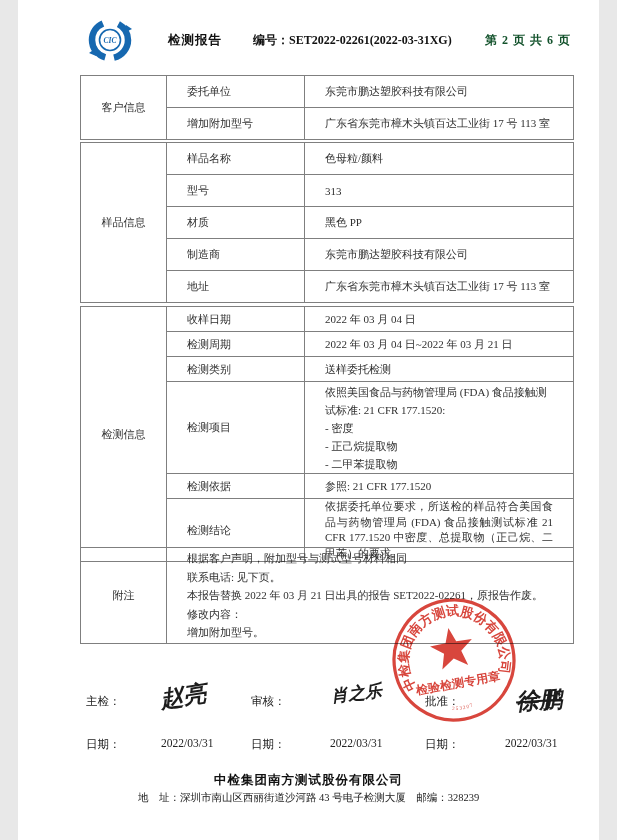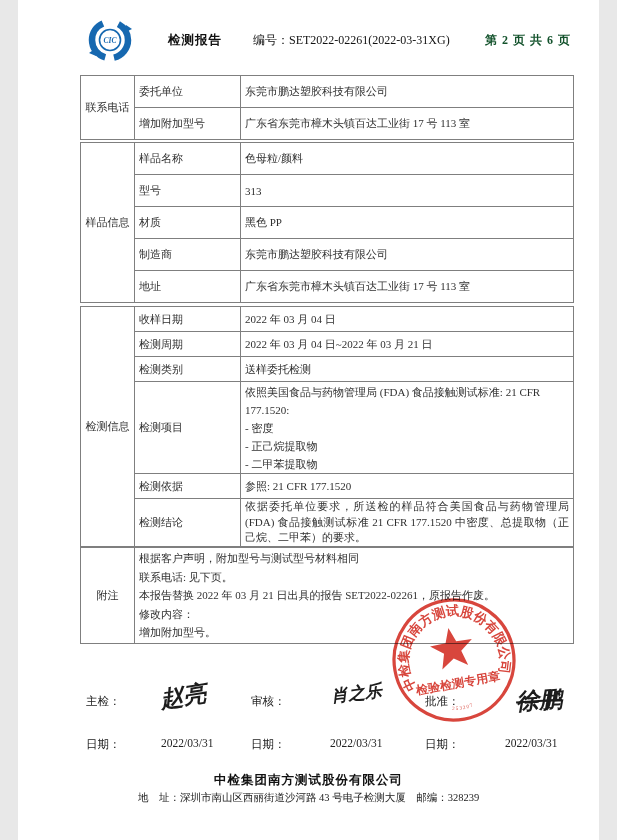--- a/index.html
+++ b/index.html
@@ -5,25 +5,25 @@
   html,body { margin:0; padding:0; background:#e8e8e8; }
   .page {
     position:relative; width:581px; height:840px; margin:0 auto;
     background:#ffffff; overflow:hidden;
     font-family:"Liberation Serif","DejaVu Serif",serif;
     color:#303030; font-size:11px;
   }
   
   .hdr-logo { position:absolute; left:68px; top:16px; width:48px; height:48px; }
   .hdr-title { position:absolute; left:150px; top:32px; font-weight:bold; font-size:12.5px; color:#111; letter-spacing:1px; }
-  .hdr-no    { position:absolute; left:235px; top:32px; font-weight:normal; font-size:12px; color:#111; }
+  .hdr-no    { position:absolute; left:235px; top:32px; font-weight:bold; font-size:12px; color:#111; }
   .hdr-page  { position:absolute; left:467px; top:32px; font-weight:bold; font-size:12px; color:#14532d; letter-spacing:1px; }
   
   table.sec { position:absolute; left:62px; width:494px; border-collapse:collapse; table-layout:fixed; }
-  table.sec td { border:1px solid #7f7f7f; padding:0 4px; vertical-align:middle; overflow:hidden; }
+  table.sec td { border:1px solid #7f7f7f; padding:0 20px; vertical-align:middle; overflow:hidden; }
   td.col-sec   { width:45px; text-align:center; padding:0 4px; line-height:25px; }
   td.col-label { width:97px; }
   .r32 { height:32px; }
   .r25 { height:25px; }
   td.cell-multi { padding:4px 8px; line-height:18px; vertical-align:middle; }
   td.cell-conc  { padding:3px 8px; line-height:15.6px; }
   .just { text-align:justify;margin-top:32px; }
   
   td.cell-notes { padding:4px 8px 4px 6px; line-height:18.6px; vertical-align:middle; }
   
@@ -53,21 +53,21 @@
     <circle cx="24" cy="24" r="10.5" fill="#ffffff" stroke="#1668b0" stroke-width="1.6"></circle>
     <text x="24" y="27" text-anchor="middle" font-size="7.5" font-weight="bold" font-style="italic" font-family="Liberation Serif, serif" fill="#1668b0">CIC</text>
   </svg>
   <div class="hdr-title">检测报告</div>
   <div class="hdr-no"><span>编号：</span><span>SET2022-02261(2022-03-31XG)</span></div>
   <div class="hdr-page">第 2 页 共 6 页</div>
 
   <table class="sec" style="top:75px;">
     <tbody>
         <tr class="r32">
-      <td class="col-sec" rowspan="2">联系电话</td>
+      <td class="col-sec" rowspan="2">客户信息</td>
       <td class="col-label">委托单位</td>
       <td>东莞市鹏达塑胶科技有限公司</td>
     </tr>
     <tr class="r32">
       <td class="col-label">增加附加型号</td>
       <td>广东省东莞市樟木头镇百达工业街 17 号 113 室</td>
     </tr>
   </tbody>
     </table>
 

